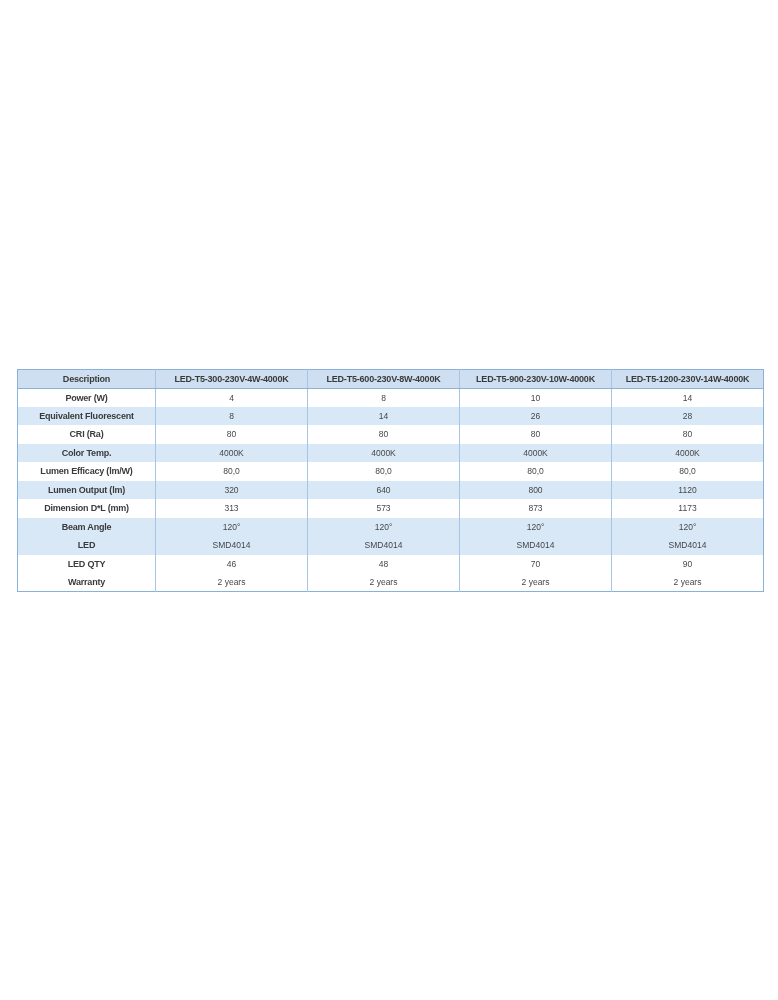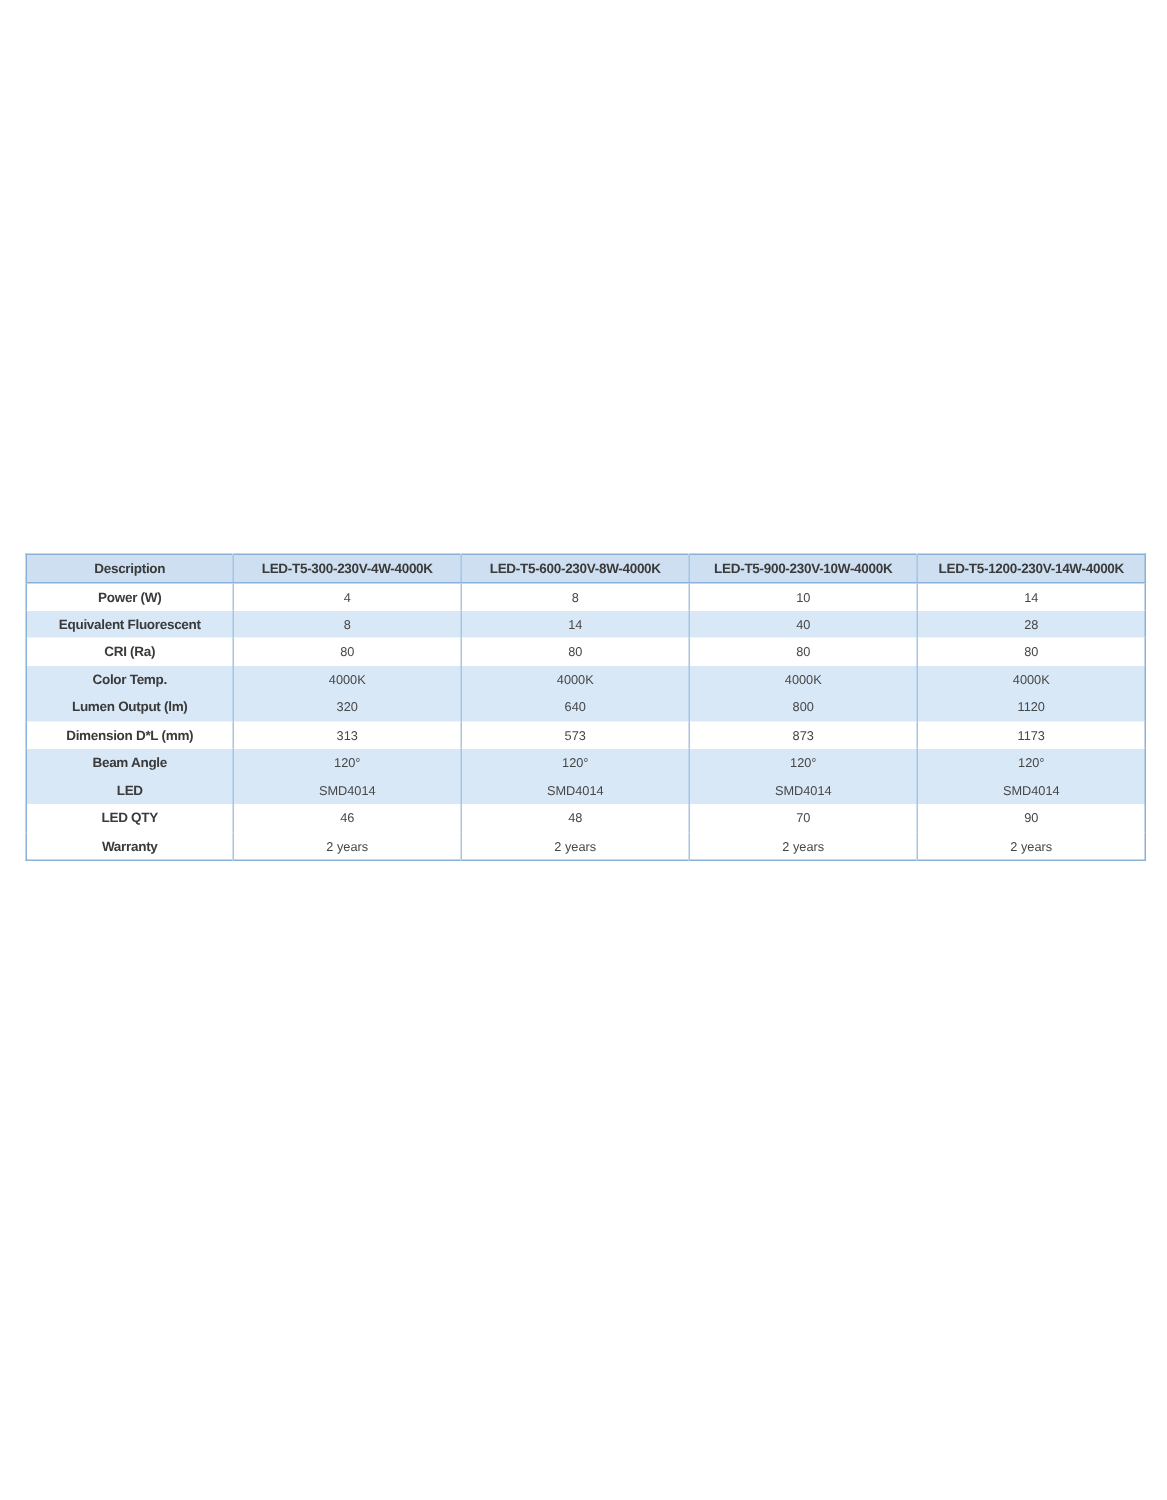--- a/index.html
+++ b/index.html
@@ -91,36 +91,43 @@
           <td class="label">Power (W)</td>
           <td class="value">4</td>
           <td class="value">8</td>
           <td class="value">10</td>
           <td class="value">14</td>
         </tr>
         <tr class="alt">
           <td class="label">Equivalent Fluorescent</td>
           <td class="value">8</td>
           <td class="value">14</td>
-          <td class="value">40</td>
+          <td class="value">26</td>
           <td class="value">28</td>
         </tr>
         <tr class="plain">
           <td class="label">CRI (Ra)</td>
           <td class="value">80</td>
           <td class="value">80</td>
           <td class="value">80</td>
           <td class="value">80</td>
         </tr>
         <tr class="alt">
           <td class="label">Color Temp.</td>
           <td class="value">4000K</td>
           <td class="value">4000K</td>
           <td class="value">4000K</td>
           <td class="value">4000K</td>
+        </tr>
+        <tr class="plain">
+          <td class="label">Lumen Efficacy (lm/W)</td>
+          <td class="value">80,0</td>
+          <td class="value">80,0</td>
+          <td class="value">80,0</td>
+          <td class="value">80,0</td>
         </tr>
         <tr class="alt">
           <td class="label">Lumen Output (lm)</td>
           <td class="value">320</td>
           <td class="value">640</td>
           <td class="value">800</td>
           <td class="value">1120</td>
         </tr>
         <tr class="plain">
           <td class="label">Dimension D*L (mm)</td>

